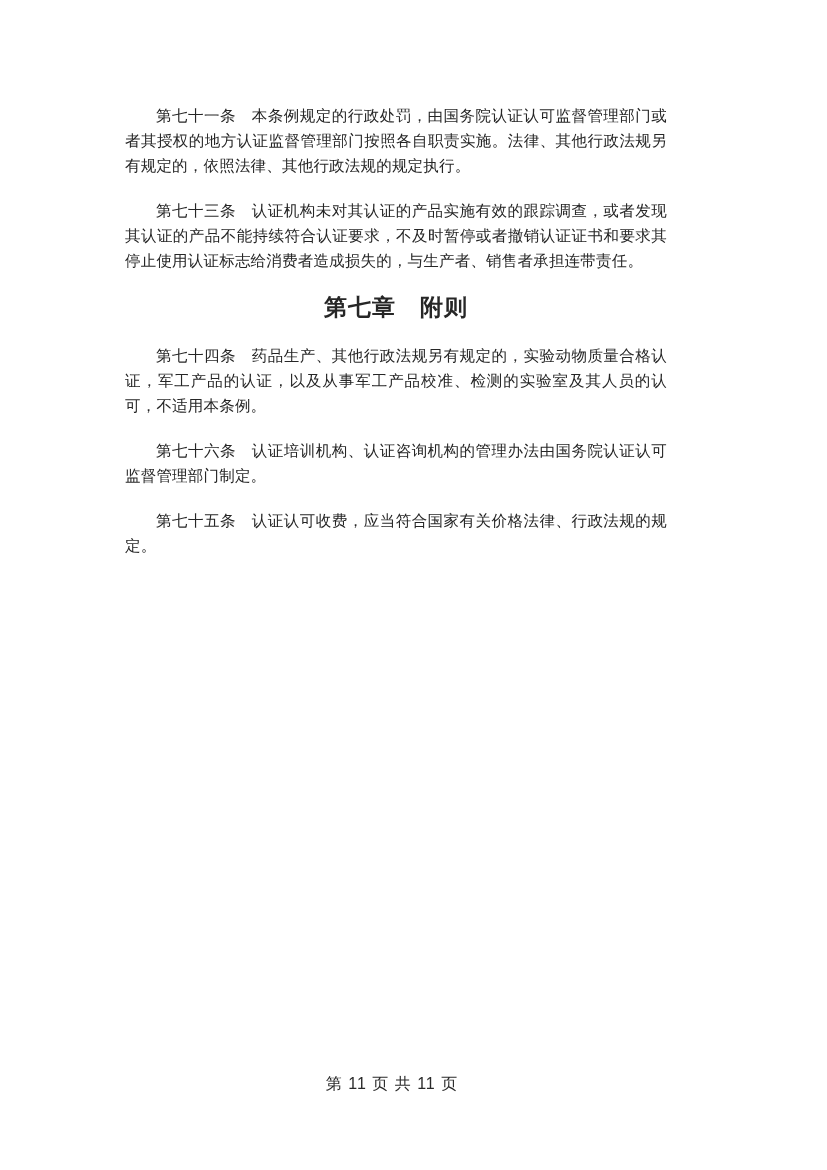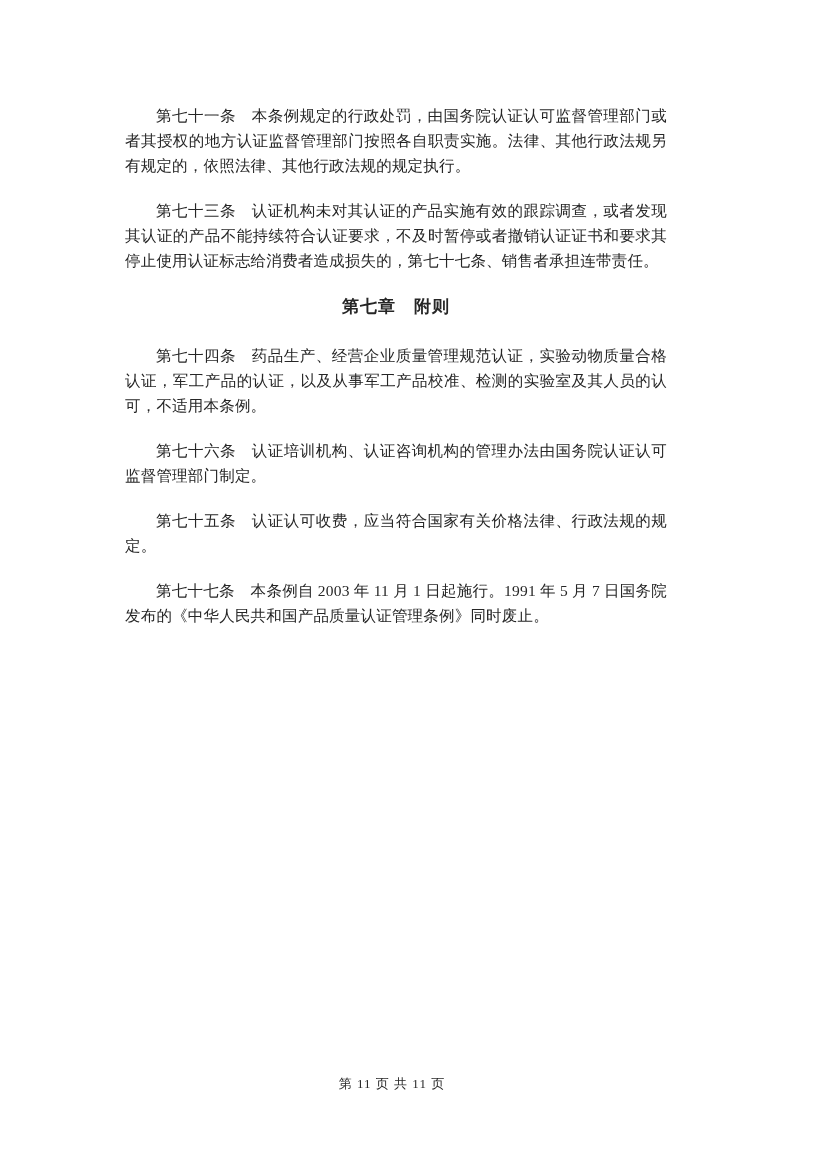--- a/index.html
+++ b/index.html
@@ -6,21 +6,21 @@
     margin: 0;
     padding: 0;
     background: #ffffff;
   }
   .doc-page {
     position: relative;
     width: 784px;
     height: 1170px;
     background: #ffffff;
     overflow: hidden;
-    font-family: Liberation Serif, serif;
+    font-family: Liberation Sans, sans-serif;
     color: #262626;
     border-radius: 30px;
   }
   .doc-content {
     position: absolute;
     top: 0;
     left: 0;
     right: 0;
     padding: 103px 117px 0 125px;
     box-sizing: border-box;
@@ -29,45 +29,44 @@
     margin: 0 0 20px 0;
     font-size: 15.5px;
     line-height: 25px;
     text-align: justify;
     text-indent: 2em;
     letter-spacing: 0.2px;
     word-break: break-all;
   }
   .chapter-heading {
     margin: 0 0 22px 0;
-    font-size: 17px;
+    font-size: 23px;
     line-height: 28px;
     font-weight: bold;
     text-align: center;
     letter-spacing: 1px;
   }
   .page-footer {
     position: absolute;
     top: 1074px;
     left: 0;
     right: 0;
     text-align: center;
-    font-size: 13px;
+    font-size: 16px;
     line-height: 20px;
     color: #2a2a2a;
     letter-spacing: 1px;
   }
 </style>
 </head>
 <body>
 
 <div class="doc-page">
   <div class="doc-content">
     <p class="para">第七十一条　本条例规定的行政处罚，由国务院认证认可监督管理部门或者其授权的地方认证监督管理部门按照各自职责实施。法律、其他行政法规另有规定的，依照法律、其他行政法规的规定执行。</p>
-    <p class="para">第七十三条　认证机构未对其认证的产品实施有效的跟踪调查，或者发现其认证的产品不能持续符合认证要求，不及时暂停或者撤销认证证书和要求其停止使用认证标志给消费者造成损失的，第七十七条、销售者承担连带责任。</p>
+    <p class="para">第七十三条　认证机构未对其认证的产品实施有效的跟踪调查，或者发现其认证的产品不能持续符合认证要求，不及时暂停或者撤销认证证书和要求其停止使用认证标志给消费者造成损失的，与生产者、销售者承担连带责任。</p>
     <h2 class="chapter-heading">第七章　附则</h2>
-    <p class="para">第七十四条　药品生产、经营企业质量管理规范认证，实验动物质量合格认证，军工产品的认证，以及从事军工产品校准、检测的实验室及其人员的认可，不适用本条例。</p>
+    <p class="para">第七十四条　药品生产、其他行政法规另有规定的，实验动物质量合格认证，军工产品的认证，以及从事军工产品校准、检测的实验室及其人员的认可，不适用本条例。</p>
     <p class="para">第七十六条　认证培训机构、认证咨询机构的管理办法由国务院认证认可监督管理部门制定。</p>
     <p class="para">第七十五条　认证认可收费，应当符合国家有关价格法律、行政法规的规定。</p>
-    <p class="para">第七十七条　本条例自 2003 年 11 月 1 日起施行。1991 年 5 月 7 日国务院发布的《中华人民共和国产品质量认证管理条例》同时废止。</p>
   </div>
   <div class="page-footer">第 11 页 共 11 页</div>
 </div>
 
 </body></html>

